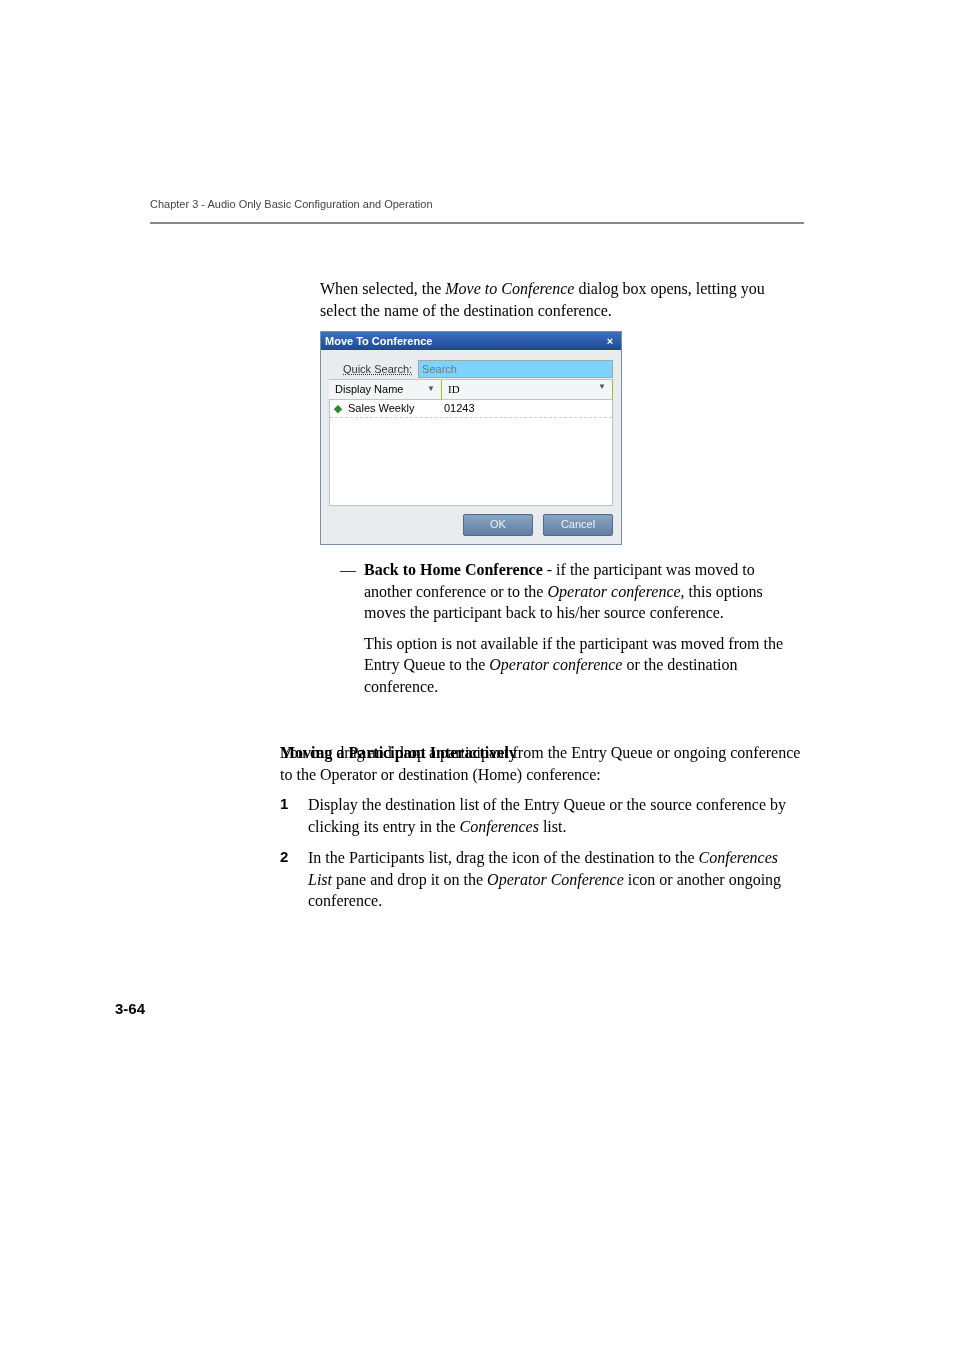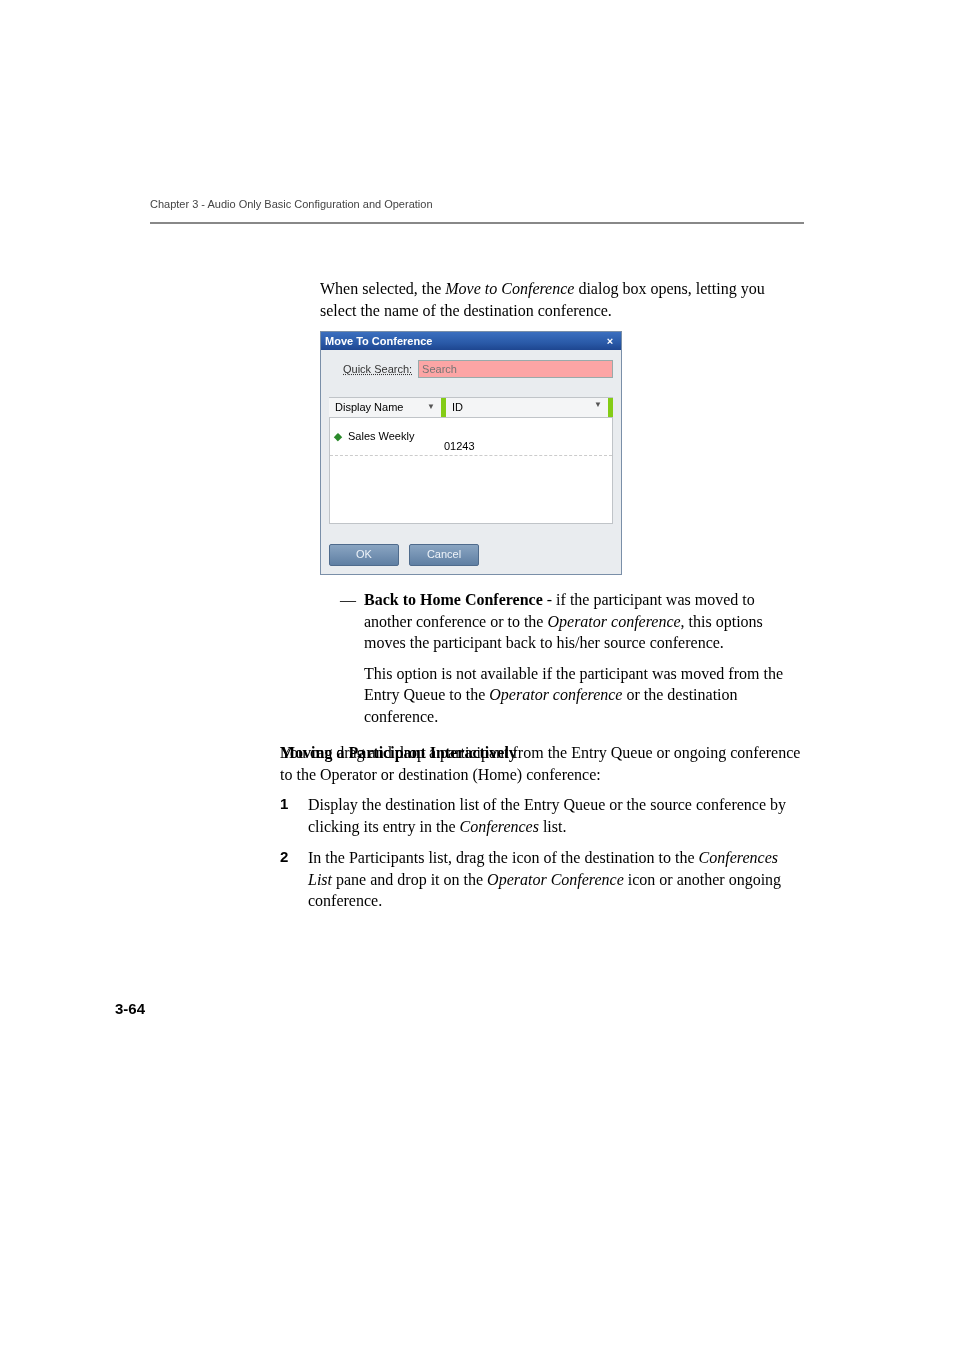--- a/index.html
+++ b/index.html
@@ -69,51 +69,51 @@
     width: 14px;
     text-align: center;
   }
   .dialog-inner {
     padding: 10px 8px 8px 8px;
   }
   .search-row {
     display: flex;
     align-items: center;
     gap: 6px;
-    margin-bottom: 19px;
+    margin-bottom: 1px;
   }
   .qlabel {
     font-size: 11px;
     color: #333;
     text-decoration: underline;
     text-decoration-style: dotted;
     flex: 0 0 auto;
     margin-left: 14px;
   }
   .qinput {
     flex: 1;
     border: 1px solid #9aa;
-    background: #fca5a5;
+    background: #7dd3fc;
     height: 16px;
     padding: 0 3px;
     font-size: 11px;
   }
   .col-headers {
     display: flex;
     background: #f4f5f6;
     border-top: 1px solid #c0c4c8;
     border-bottom: 1px solid #c0c4c8;
   }
   .col-h {
     padding: 2px 6px;
-    border-right: 5px solid #84cc16;
+    border-right: 1px solid #84cc16;
     font-size: 11px;
   }
   .col-hn { width: 100px; display:flex; justify-content:space-between; align-items:center;}
-  .col-hi { flex:1; display:flex; justify-content:space-between; align-items:flex-start;}
+  .col-hi { flex:1; display:flex; justify-content:space-between; align-items:flex-start;font-family:Liberation Serif, serif;}
   .tri {
     font-size: 8px;
     color: #555;
   }
   .data-area {
     background: #fff;
     border: 1px solid #c0c4c8;
     border-top: none;
     height: 105px;
     overflow: hidden;
@@ -124,27 +124,26 @@
     padding: 1px 0;
     border-bottom: 1px dashed #ccc;
     font-size: 11px;
   }
   .cell-icon {
     width: 16px;
     text-align: center;
     color: #2b8a2b;
   }
   .cell-name { width: 90px; padding-left: 2px; }
-  .cell-id { padding-left: 6px; margin-top: 20px; }
+  .cell-id { padding-left: 6px; }
   .dialog-btnrow {
     display: flex;
-    justify-content: flex-start;
+    justify-content: flex-end;
     gap: 10px;
     padding-top: 8px;
-    margin-top: 12px;
   }
   .dialog-btn {
     width: 68px;
     height: 20px;
     background: linear-gradient(to bottom, #8aa5c2, #5f7fa3);
     color: #eef3f9;
     border: 1px solid #4f6b8c;
     font-size: 11px;
     text-align: center;
     line-height: 18px;

